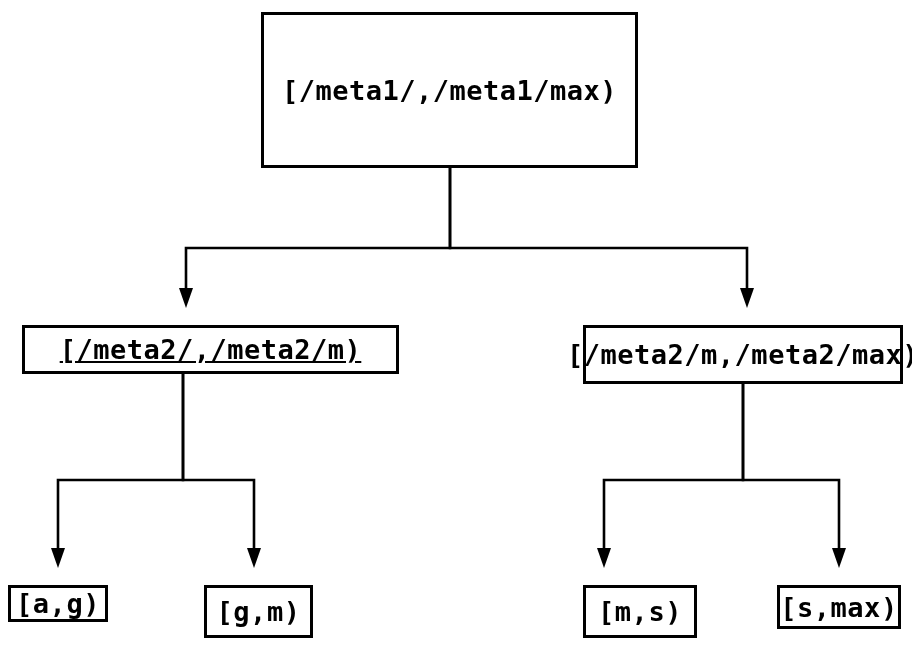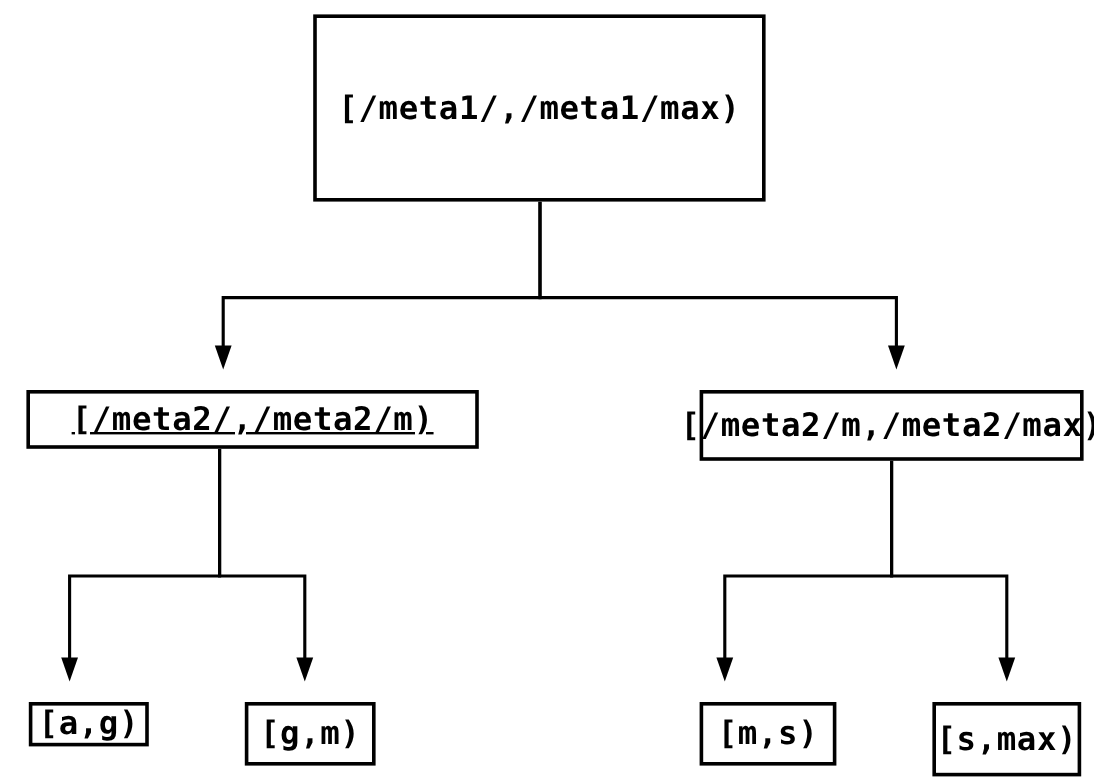--- a/index.html
+++ b/index.html
@@ -32,24 +32,24 @@
     align-items: center;
     justify-content: center;
     font-size: 27px;
     font-weight: bold;
     letter-spacing: 0.5px;
     white-space: nowrap;
   }
   .node-root      { left: 261px; top: 12px;  width: 377px; height: 156px; }
   .node-l2-left   { left: 22px;  top: 325px; width: 377px; height: 49px; text-decoration: underline;  }
   .node-l2-right  { left: 583px; top: 325px; width: 320px; height: 59px;  }
-  .node-leaf-ag   { left: 24px;   top: 585px; width: 100px; height: 37px;  }
+  .node-leaf-ag   { left: 8px;   top: 585px; width: 100px; height: 37px;  }
   .node-leaf-gm   { left: 204px; top: 585px; width: 109px; height: 53px;  }
   .node-leaf-ms   { left: 553px; top: 585px; width: 114px; height: 53px; margin-left: 30px;  }
-  .node-leaf-smax { left: 777px; top: 585px; width: 124px; height: 62px;  }
+  .node-leaf-smax { left: 777px; top: 585px; width: 124px; height: 44px;  }
   .edge-line {
     fill: none;
     stroke: #000000;
     stroke-width: 2.6;
   }
   .edge-arrowhead {
     fill: #000000;
     stroke: none;
   }
 </style>

